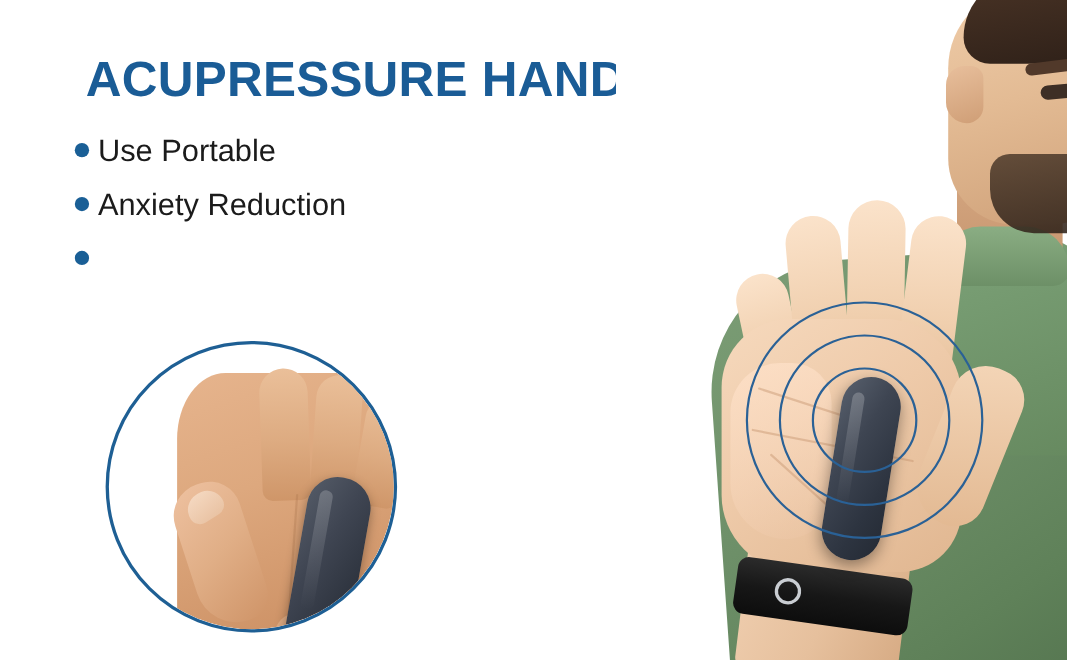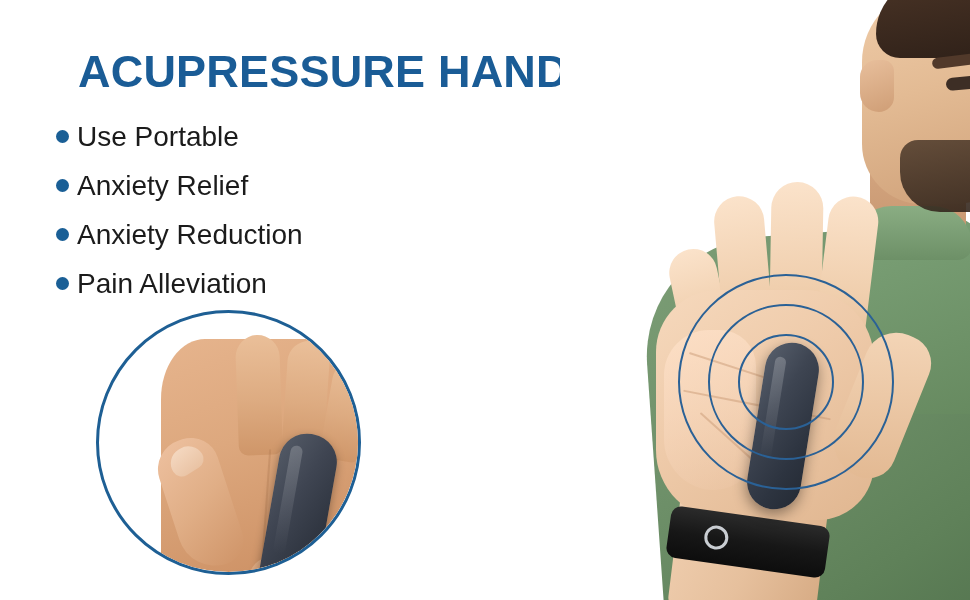--- a/index.html
+++ b/index.html
@@ -24,21 +24,21 @@
     font-weight:bold;
     letter-spacing:0.2px;
     color:#1a5c96;
     white-space:nowrap;
     line-height:1.05;
   }
 
   
   #bullets {
     position:absolute;
-    left:56px; top:112px;
+    left:68px; top:112px;
     list-style:none;
   }
   .bullet-row {
     display:flex;
     align-items:center;
     height:49px;
   }
   .bullet-dot {
     width:13px; height:13px;
     border-radius:50%;
@@ -324,33 +324,28 @@
 
   <h1 id="headline">ACUPRESSURE HAND PRESSURE</h1>
 
   <ul id="bullets">
 
     <li class="bullet-row">
       <span class="bullet-dot"></span>
       <span class="bullet-label">Use Portable</span>
     </li>
 
-    <li class="bullet-row">
-      <span class="bullet-dot"></span>
-      <span class="bullet-label">Anxiety Relief</span>
-    </li>
 
     <li class="bullet-row">
       <span class="bullet-dot"></span>
       <span class="bullet-label">Anxiety Reduction</span>
     </li>
 
     <li class="bullet-row">
       <span class="bullet-dot"></span>
-      <span class="bullet-label">Pain Alleviation</span>
     </li>
 
   </ul>
 
   <div id="circle-inset">
     <div id="circle-clip">
       <div class="ch-back">
         <div class="ch-finger ch-f1"></div>
         <div class="ch-finger ch-f2"></div>
         <div class="ch-finger ch-f3"></div>

